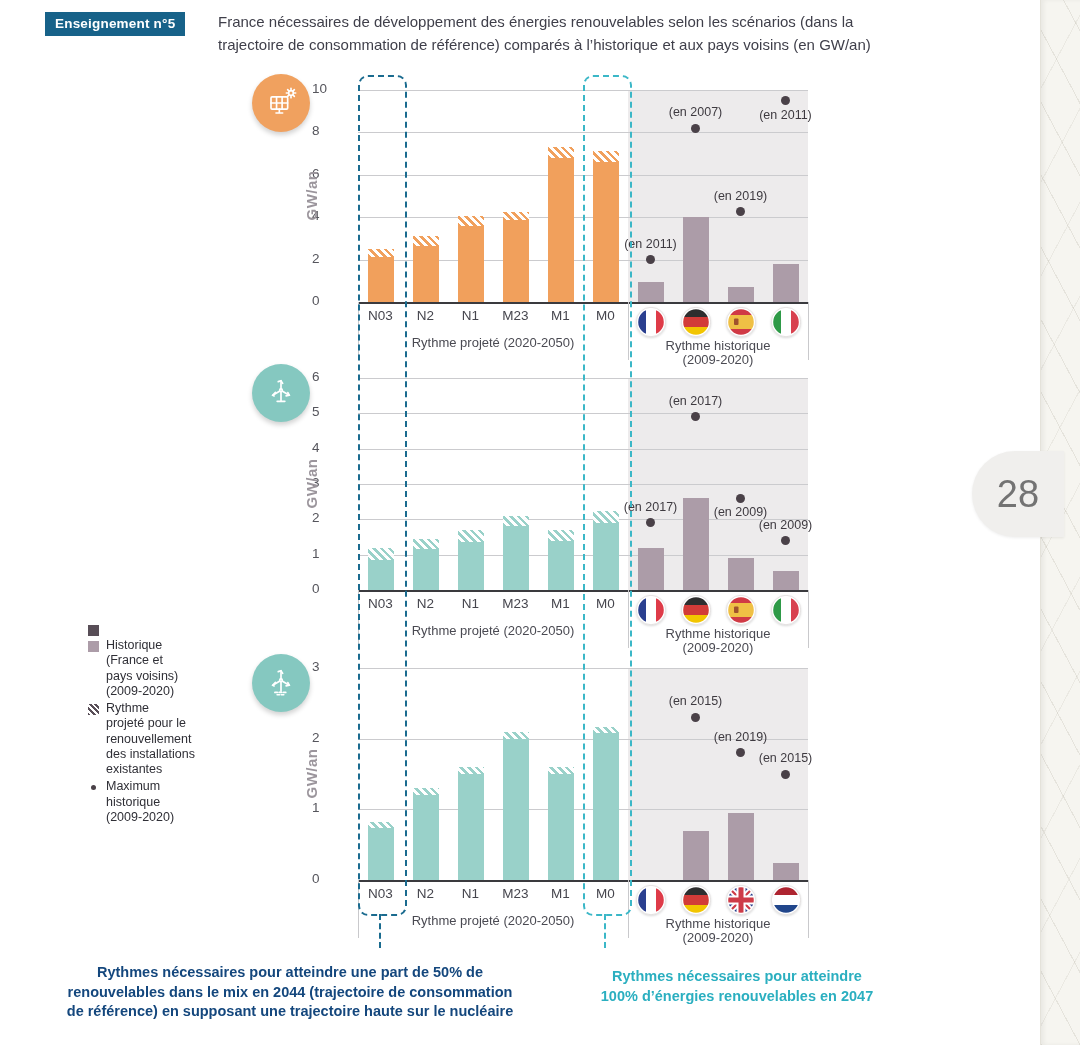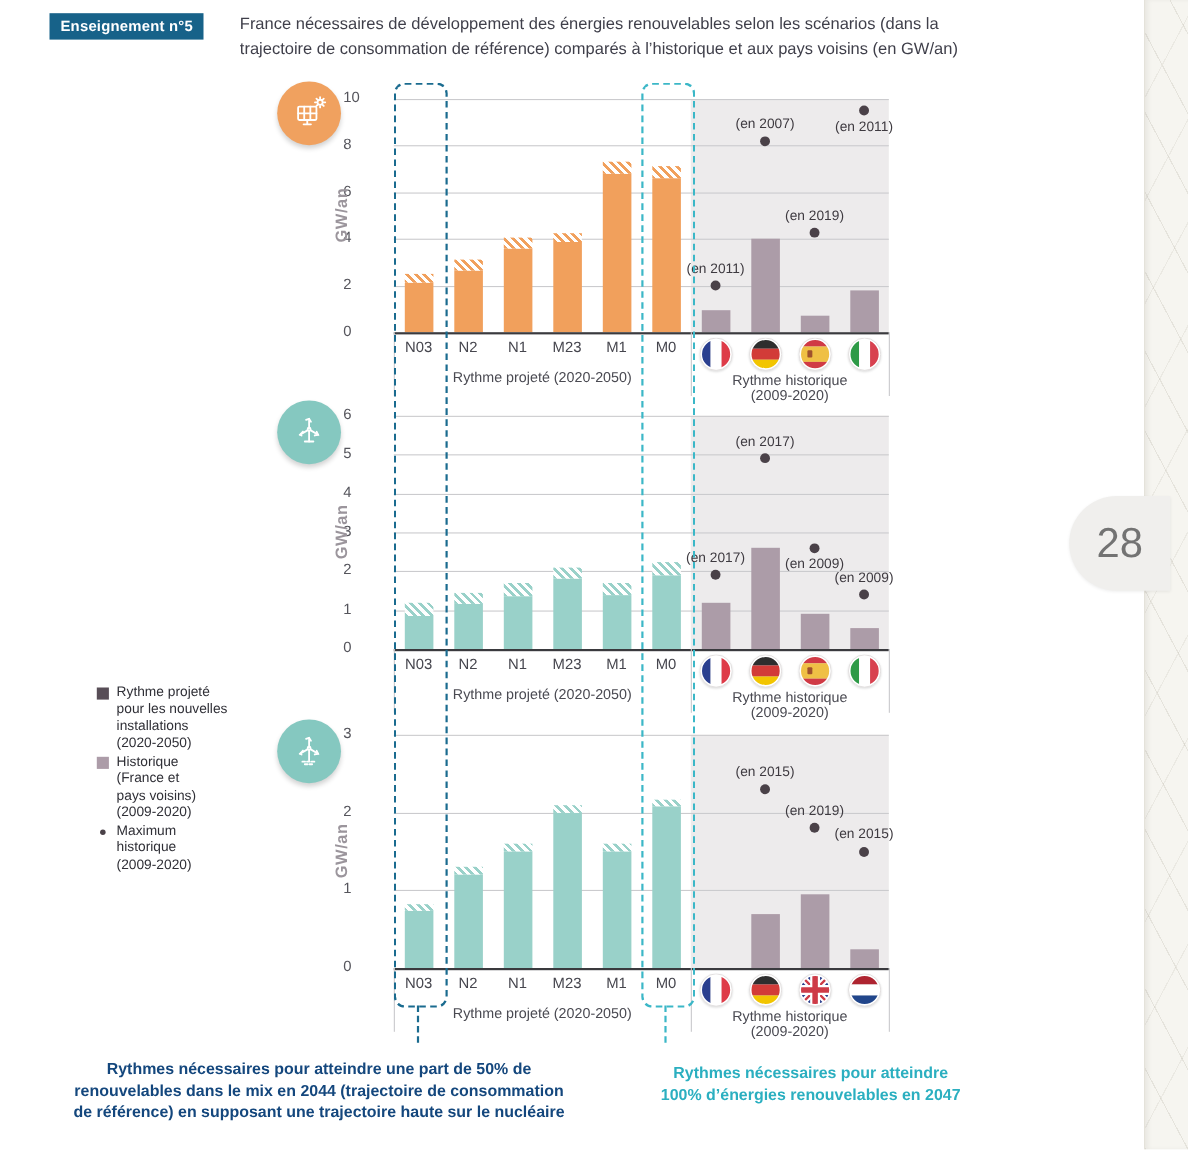--- a/index.html
+++ b/index.html
@@ -60,31 +60,35 @@
 <div class="badge">Enseignement n°5</div>
 <div class="title">France nécessaires de développement des énergies renouvelables selon les scénarios (dans la
 trajectoire de consommation de référence) comparés à l’historique et aux pays voisins (en GW/an)</div>
 
 <div class="edge-strip"></div>
 <div class="page-pill">28</div>
 
 <div class="legend">
   <div class="legend-item">
     <span class="sw sw-dark"></span>
-    <span class="txt">Rythme projeté
-pour les nouvelles
-installations
-(2020-2050)</span>
   </div>
   <div class="legend-item">
     <span class="sw sw-hist"></span>
     <span class="txt">Historique
 (France et
 pays voisins)
 (2009-2020)</span>
+  </div>
+  <div class="legend-item">
+    <span class="sw sw-hatch"></span>
+    <span class="txt">Rythme
+projeté pour le
+renouvellement
+des installations
+existantes</span>
   </div>
   <div class="legend-item">
     <span class="sw sw-dot"></span>
     <span class="txt">Maximum
 historique
 (2009-2020)</span>
   </div>
 </div>
 
 <div id="charts" class="abs" style="left:0;top:0;width:1080px;height:1045px;">

